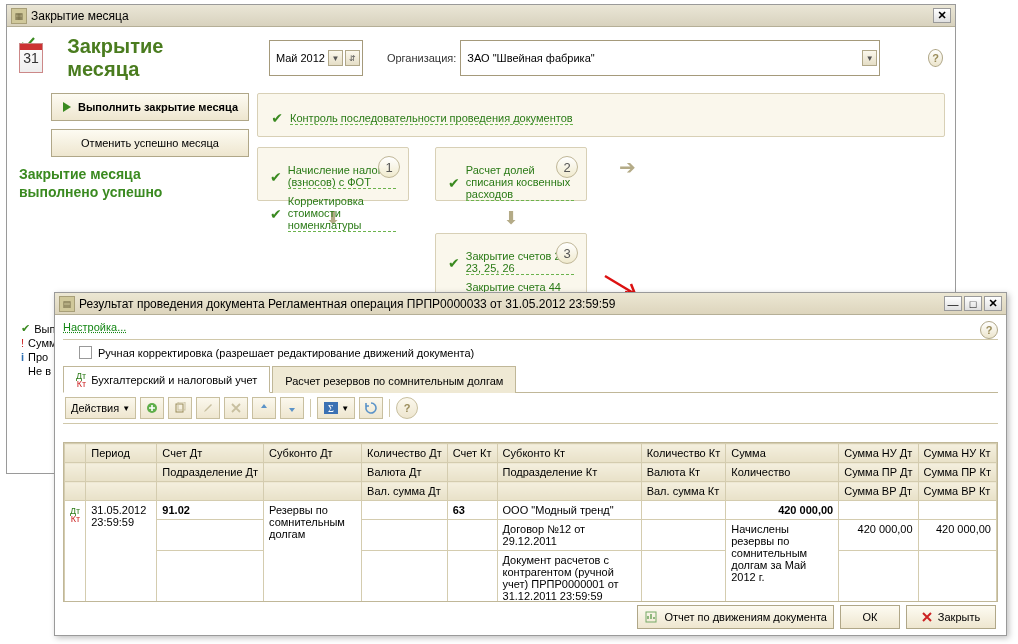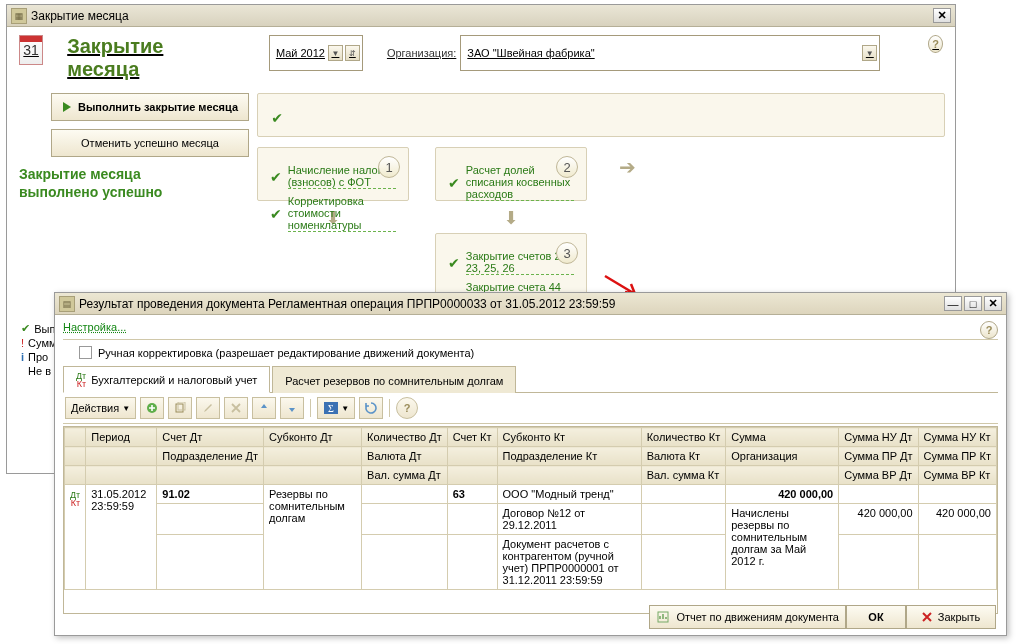--- a/index.html
+++ b/index.html
@@ -25,21 +25,21 @@
     align-items: center;
     padding: 0 4px;
     border-bottom: 1px solid #b5af97;
     font-size: 12px;
   }
   .titlebar .t-icon { width:16px; height:16px; background:#d0c89a; border:1px solid #a89f78; margin-right:4px; display:flex;align-items:center;justify-content:center;font-size:9px;color:#6b6340; }
   .titlebar .t-title { flex: 1; white-space: nowrap; overflow:hidden; text-overflow:ellipsis; }
   .titlebar .win-btn { width:18px; height:15px; border:1px solid #9a9a9a; background:linear-gradient(#fff,#e0e0e0);margin-left:2px;display:flex;align-items:center;justify-content:center;cursor:pointer;font-family:Arial;font-size:11px;}
   
   .main-body { padding: 8px 12px; }
-  .header-row { display:flex; align-items:flex-start; gap:24px;text-decoration:underline; }
+  .header-row { display:flex; align-items:center; gap:24px; }
   .cal-icon {
     width:30px;height:30px;border:1px solid #c88;background:linear-gradient(#fff,#eee);
     display:flex;align-items:center;justify-content:center;font-size:14px;color:#333;position:relative;
   }
   .cal-icon::before{content:"";position:absolute;top:0;left:0;right:0;height:6px;background:#c33;}
   .page-title { font-size:20px; font-weight:bold; color:#4a7c1f; }
   .field { display:flex; align-items:center; gap:4px; }
   .field label { color:#333; }
   .combo {
     height:36px; border:1px solid #a59a7b; background:#fff; display:flex; align-items:center;
@@ -93,28 +93,28 @@
   .checkbox{width:13px;height:13px;border:1px solid #999;background:#fff;cursor:pointer;}
   .tabs{display:flex;border-bottom:1px solid #c0b798;margin-top:6px;}
   .tab{padding:5px 12px 4px;border:1px solid #c0b798;border-bottom:none;background:#efe9d4;cursor:pointer;margin-right:2px;display:flex;align-items:center;gap:5px;position:relative;top:1px;font-size:11px;}
   .tab.active{background:#fff;border-bottom:1px solid #fff;}
   .dtkt-icon{font-size:9px;line-height:8px;display:inline-flex;flex-direction:column;}
   .dtkt-icon .kt{color:#c22;text-align:right;}
   .dtkt-icon .dt{color:#2a7a16;}
   .toolbar{display:flex;align-items:center;gap:4px;padding:4px 2px;border-bottom:1px solid #d0c8aa;}
   .tbtn{height:22px;min-width:22px;border:1px solid #c8bf9f;background:linear-gradient(#fbf8ed,#eee6cf);display:flex;align-items:center;justify-content:center;cursor:pointer;padding:0 5px;font-size:11px;}
   .tbtn svg{display:block;}
-  .tbl-wrap{border:1px solid #c0b798;height:188px;overflow:auto;margin-top:2px;}
+  .tbl-wrap{border:1px solid #c0b798;height:160px;overflow:auto;margin-top:18px;}
   table.grid{border-collapse:collapse;width:100%;font-size:11px;}
   table.grid th,table.grid td{border:1px solid #d4ccaf;padding:3px 5px;vertical-align:top;text-align:left;}
   table.grid th{background:linear-gradient(#f4efde,#e8e1c8);font-weight:normal;white-space:nowrap;}
   table.grid td{background:#fff;}
   table.grid td.num{text-align:right;}
   table.grid td.bold{font-weight:bold;}
-  .footer{position:absolute;bottom:6px;right:10px;display:flex;gap:0;align-items:center;}
+  .footer{position:absolute;bottom:6px;right:10px;display:flex;gap:6px;align-items:center;}
   .footer .btn{margin:0;height:24px;}
   .btn-icon{width:14px;height:14px;display:inline-flex;align-items:center;justify-content:center;}
   .tiny-green-check svg, .play-icon svg, .close-red svg {display:block;}
 </style>
 </head>
 <body>
 
 <div class="wnd" style="left:6px;top:4px;width:950px;height:470px;">
   <div class="titlebar">
     <span class="t-icon">▦</span>
@@ -166,20 +166,21 @@
         <div class="status-text">
           <div>Закрытие месяца</div>
           <div>выполнено успешно</div>
         </div>
       </div>
 
       <div class="mid-col">
         <div class="panel control-panel h1" style="width:688px;">
           <div class="op-link">
             <span class="check-icon">✔</span>
+            <a class="op-text">Контроль последовательности проведения документов</a>
           </div>
         </div>
 
         <div style="display:flex;gap:26px;">
           <div style="width:330px;">
             <div class="panel h2">
               <div class="num-badge">1</div>
               <div class="op-link">
                   <span class="check-icon">✔</span>
                   <a class="op-text">Начисление налогов (взносов) с ФОТ</a>
@@ -352,21 +353,21 @@
           </tr>
           <tr>
             <th></th>
               <th></th>
             <th>Подразделение Дт</th>
             <th></th>
             <th>Валюта Дт</th>
             <th></th>
             <th>Подразделение Кт</th>
             <th>Валюта Кт</th>
-            <th>Организация</th>
+            <th>Количество</th>
             <th>Сумма ПР Дт</th>
             <th>Сумма ПР Кт</th>
           </tr>
           <tr>
             <th></th>
               <th></th>
               <th></th>
               <th></th>
             <th>Вал. сумма Дт</th>
             <th></th>
@@ -420,21 +421,21 @@
     <div class="footer">
       <div class="btn">
         <span class="btn-icon">
             <svg width="12" height="12">
               <rect x="1" y="1" width="10" height="10" fill="none" stroke="#7a6"></rect>
               <path d="M3 8V5M6 8V3M9 8V6" stroke="#7a6" stroke-width="1.6"></path>
             </svg>
           </span>
         <span>Отчет по движениям документа</span>
       </div>
-      <div class="btn" style="width:60px;font-weight:bold;">ОК</div>
+      <div class="btn" style="width:60px;font-weight:normal;">ОК</div>
       <div class="btn" style="width:90px;">
         <span class="close-red">
             <svg width="10" height="10">
               <path d="M1 1l8 8M9 1l-8 8" stroke="#c22" stroke-width="2"></path>
             </svg>
           </span>
         <span>Закрыть</span>
       </div>
     </div>
   </div>

